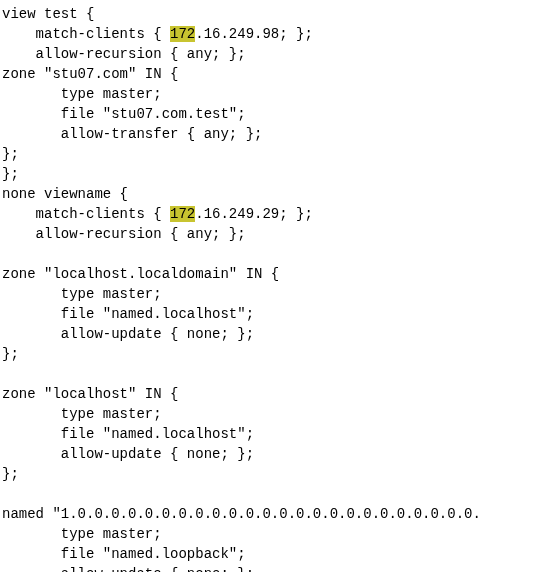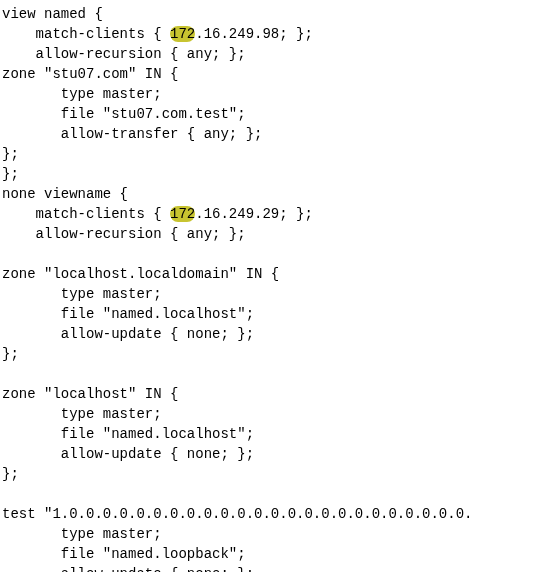--- a/index.html
+++ b/index.html
@@ -15,27 +15,26 @@
     padding: 4px 2px;
     font-family: "Courier New", Courier, monospace;
     font-size: 14px;
     line-height: 20px;
     color: #000000;
     white-space: pre;
   }
   .hl-yellow {
     background-color: #c8c430; 
     color: #000000;
-    border-radius: 8px;
   }
 </style>
 </head>
 <body>
 
-<pre class="code-block"><span>view named {</span>
+<pre class="code-block"><span>view test {</span>
 <span>    match-clients { </span><span class="hl-yellow">172</span><span>.16.249.98; };</span>
 <span>    allow-recursion { any; };</span>
 <span>zone "stu07.com" IN {</span>
 <span>       type master;</span>
 <span>       file "stu07.com.test";</span>
 <span>       allow-transfer { any; };</span>
 <span>};</span>
 <span>};</span>
 <span>none viewname {</span>
 <span>    match-clients { </span><span class="hl-yellow">172</span><span>.16.249.29; };</span>
@@ -46,17 +45,17 @@
 <span>       file "named.localhost";</span>
 <span>       allow-update { none; };</span>
 <span>};</span>
 <span></span>
 <span>zone "localhost" IN {</span>
 <span>       type master;</span>
 <span>       file "named.localhost";</span>
 <span>       allow-update { none; };</span>
 <span>};</span>
 <span></span>
-<span>test "1.0.0.0.0.0.0.0.0.0.0.0.0.0.0.0.0.0.0.0.0.0.0.0.0.</span>
+<span>named "1.0.0.0.0.0.0.0.0.0.0.0.0.0.0.0.0.0.0.0.0.0.0.0.0.</span>
 <span>       type master;</span>
 <span>       file "named.loopback";</span>
 <span>       allow-update { none; };</span>
 </pre>
 
 </body></html>

